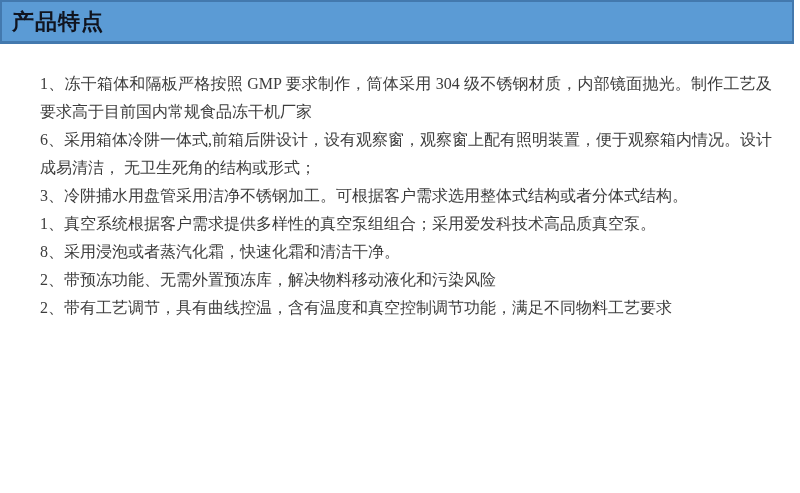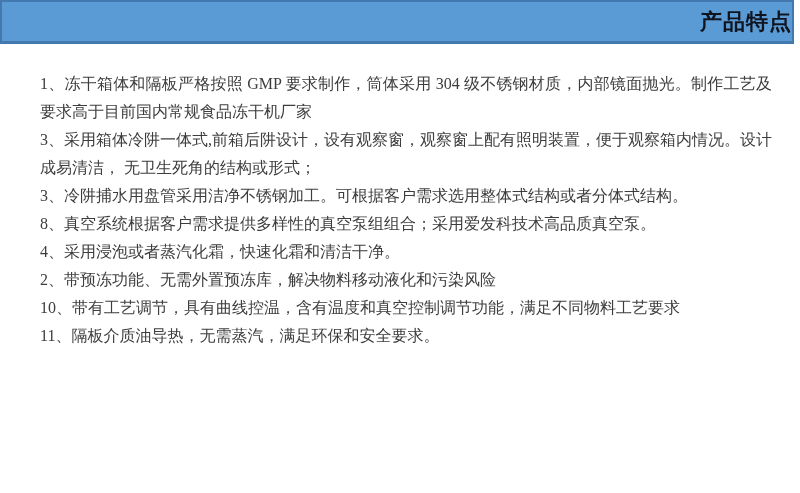--- a/index.html
+++ b/index.html
@@ -15,21 +15,20 @@
   }
   .titlebar {
     box-sizing: border-box;
     width: 794px;
     height: 44px;
     background: #5b9bd5;
     border: 2px solid #4379ae;
     border-bottom: 3px solid #4379ae;
     display: flex;
     align-items: center;
-    justify-content: flex-end;
   }
   .titlebar .title {
     padding-left: 10px;
     font-size: 22px;
     font-weight: bold;
     color: #10141f;
     letter-spacing: 1px;
     line-height: 1;
   }
   .content {
@@ -48,20 +47,19 @@
 </style>
 </head>
 <body>
 
 <div class="titlebar">
   <span class="title">产品特点</span>
 </div>
 
 <div class="content">
   <p class="item">1、冻干箱体和隔板严格按照 GMP 要求制作，筒体采用 304 级不锈钢材质，内部镜面抛光。制作工艺及要求高于目前国内常规食品冻干机厂家</p>
-  <p class="item">3、采用箱体冷阱一体式,前箱后阱设计，设有观察窗，观察窗上配有照明装置，便于观察箱内情况。设计成易清洁， 无卫生死角的结构或形式；</p>
+  <p class="item">6、采用箱体冷阱一体式,前箱后阱设计，设有观察窗，观察窗上配有照明装置，便于观察箱内情况。设计成易清洁， 无卫生死角的结构或形式；</p>
   <p class="item">3、冷阱捕水用盘管采用洁净不锈钢加工。可根据客户需求选用整体式结构或者分体式结构。</p>
-  <p class="item">8、真空系统根据客户需求提供多样性的真空泵组组合；采用爱发科技术高品质真空泵。</p>
-  <p class="item">4、采用浸泡或者蒸汽化霜，快速化霜和清洁干净。</p>
+  <p class="item">1、真空系统根据客户需求提供多样性的真空泵组组合；采用爱发科技术高品质真空泵。</p>
+  <p class="item">8、采用浸泡或者蒸汽化霜，快速化霜和清洁干净。</p>
   <p class="item">2、带预冻功能、无需外置预冻库，解决物料移动液化和污染风险</p>
-  <p class="item">10、带有工艺调节，具有曲线控温，含有温度和真空控制调节功能，满足不同物料工艺要求</p>
-  <p class="item">11、隔板介质油导热，无需蒸汽，满足环保和安全要求。</p>
+  <p class="item">2、带有工艺调节，具有曲线控温，含有温度和真空控制调节功能，满足不同物料工艺要求</p>
 </div>
 
 </body></html>

